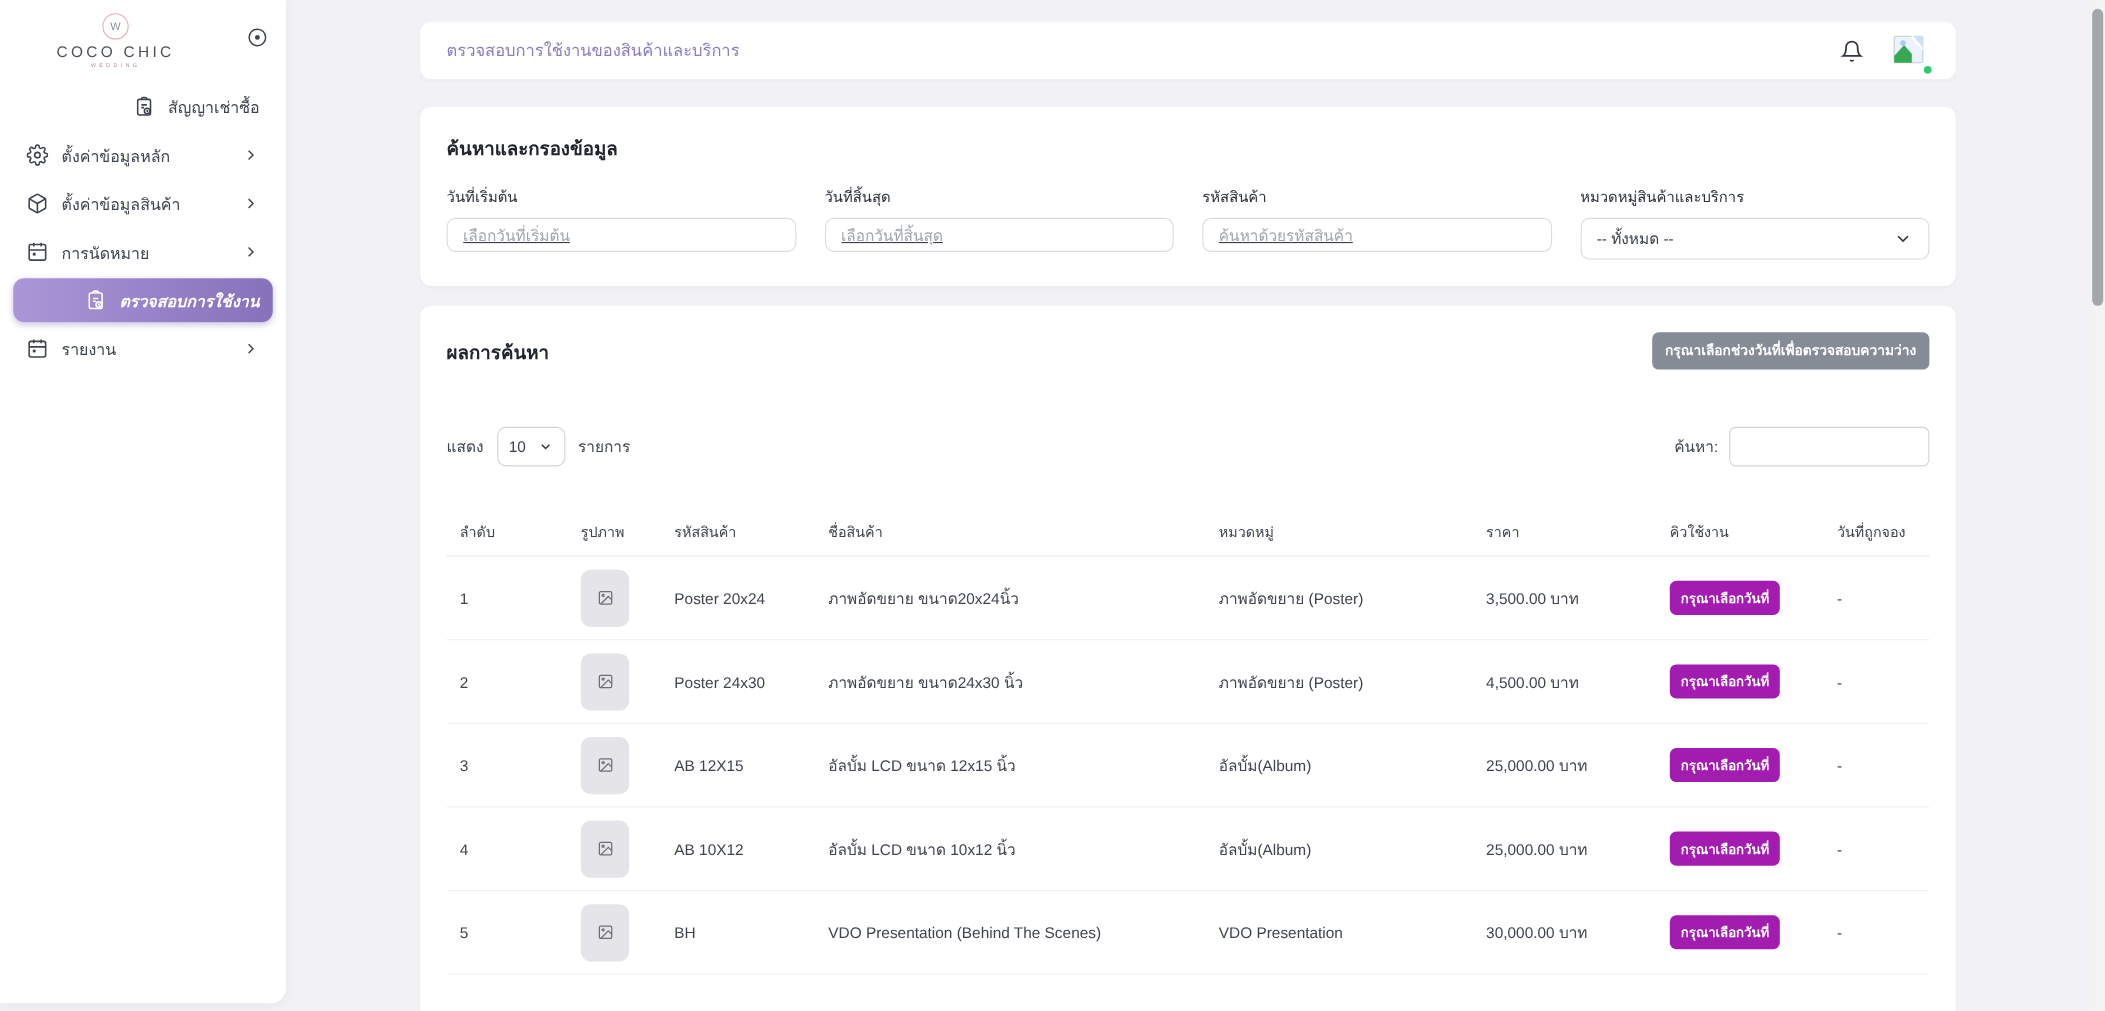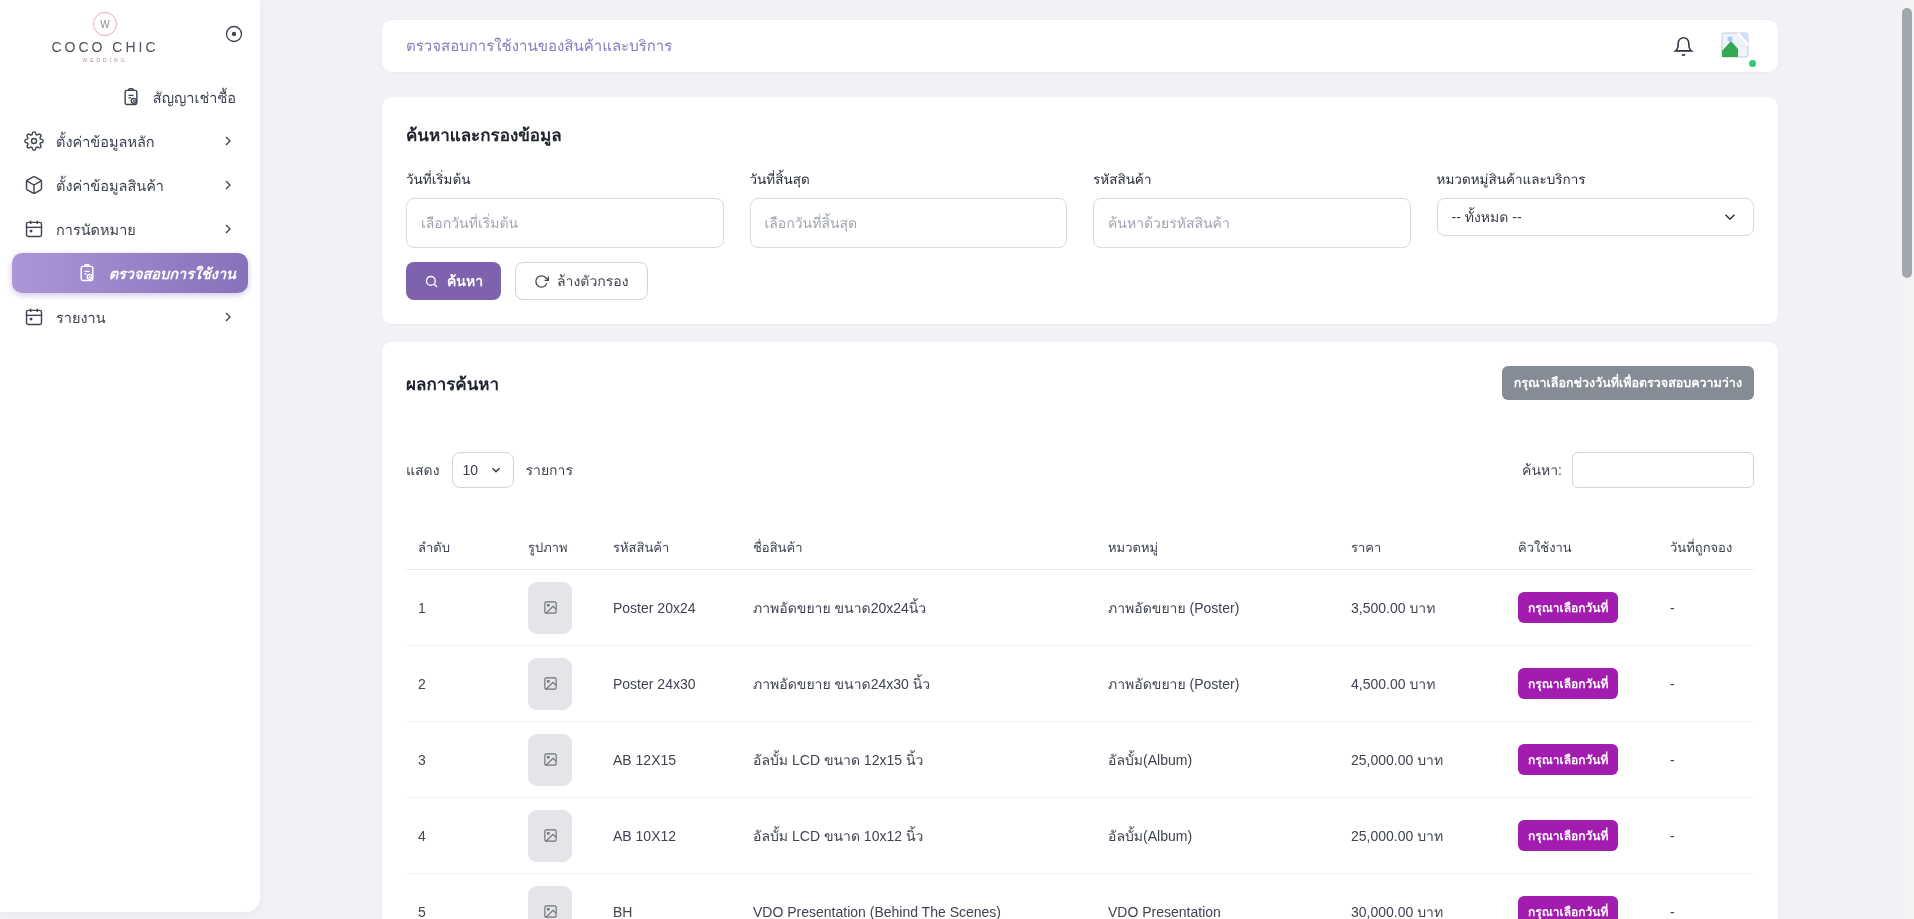--- a/index.html
+++ b/index.html
@@ -61,23 +61,24 @@
     position:absolute; right:-4px; bottom:-4px; width:11px; height:11px;
     background:#2ecc71; border-radius:50%; border:2px solid #ffffff;
   }
 
   
   .filter-card { margin-top:25px; padding:24px; }
   .section-title { font-size:17px; font-weight:bold; color:#20242e; }
   .fields { display:grid; grid-template-columns:repeat(4,1fr); gap:26px; margin-top:20px; }
   .field label { display:block; font-size:13.5px; color:#2c313c; margin-bottom:8px; }
   .field input {
-    width:100%; height:50px; border:1px solid #d7dae1; border-radius:8px;
+    width:100%; height:31px; border:1px solid #d7dae1; border-radius:8px;
     padding:0 14px; font-size:14px; color:#3a3f4a; outline:none;
     font-family:"Liberation Sans",sans-serif;
+    text-decoration:underline;
   }
   .field input::placeholder { color:#a0a5ae; }
   .select {
     height:38px; border:1px solid #d7dae1; border-radius:8px;
     display:flex; align-items:center; justify-content:space-between;
     padding:0 14px; font-size:14px; color:#3a3f4a; cursor:pointer; background:#fff;
   }
   .btn-row { margin-top:14px; display:flex; gap:14px; }
   .btn { height:38px; border-radius:8px; display:inline-flex; align-items:center; gap:8px;
          padding:0 18px; font-size:14px; cursor:pointer; border:none;
@@ -284,40 +285,20 @@
         <label>หมวดหมู่สินค้าและบริการ</label>
         <div class="select">
           <span>-- ทั้งหมด --</span>
           <span>
             <svg width="18" height="18" viewBox="0 0 24 24" fill="none" stroke="#2f3542" stroke-width="2">
                 <polyline points="6 9 12 15 18 9"></polyline>
               </svg>
           </span>
         </div>
       </div>
-    </div>
-    <div class="btn-row">
-      <button class="btn btn-primary">
-        <span>
-          <svg width="15" height="15" viewBox="0 0 24 24" fill="none" stroke="#ffffff" stroke-width="2.2">
-              <circle cx="11" cy="11" r="7"></circle>
-              <line x1="21" y1="21" x2="16.5" y2="16.5"></line>
-            </svg>
-        </span>
-        <span>ค้นหา</span>
-      </button>
-      <button class="btn btn-outline">
-        <span>
-          <svg width="15" height="15" viewBox="0 0 24 24" fill="none" stroke="#3d4350" stroke-width="2">
-              <polyline points="23 4 23 10 17 10"></polyline>
-              <path d="M20.49 15a9 9 0 1 1-2.12-9.36L23 10"></path>
-            </svg>
-        </span>
-        <span>ล้างตัวกรอง</span>
-      </button>
     </div>
   </div>
 
   <div class="card results-card">
     <div class="results-head">
       <div class="section-title">ผลการค้นหา</div>
       <span class="notice-badge">กรุณาเลือกช่วงวันที่เพื่อตรวจสอบความว่าง</span>
     </div>
 
     <div class="controls">

